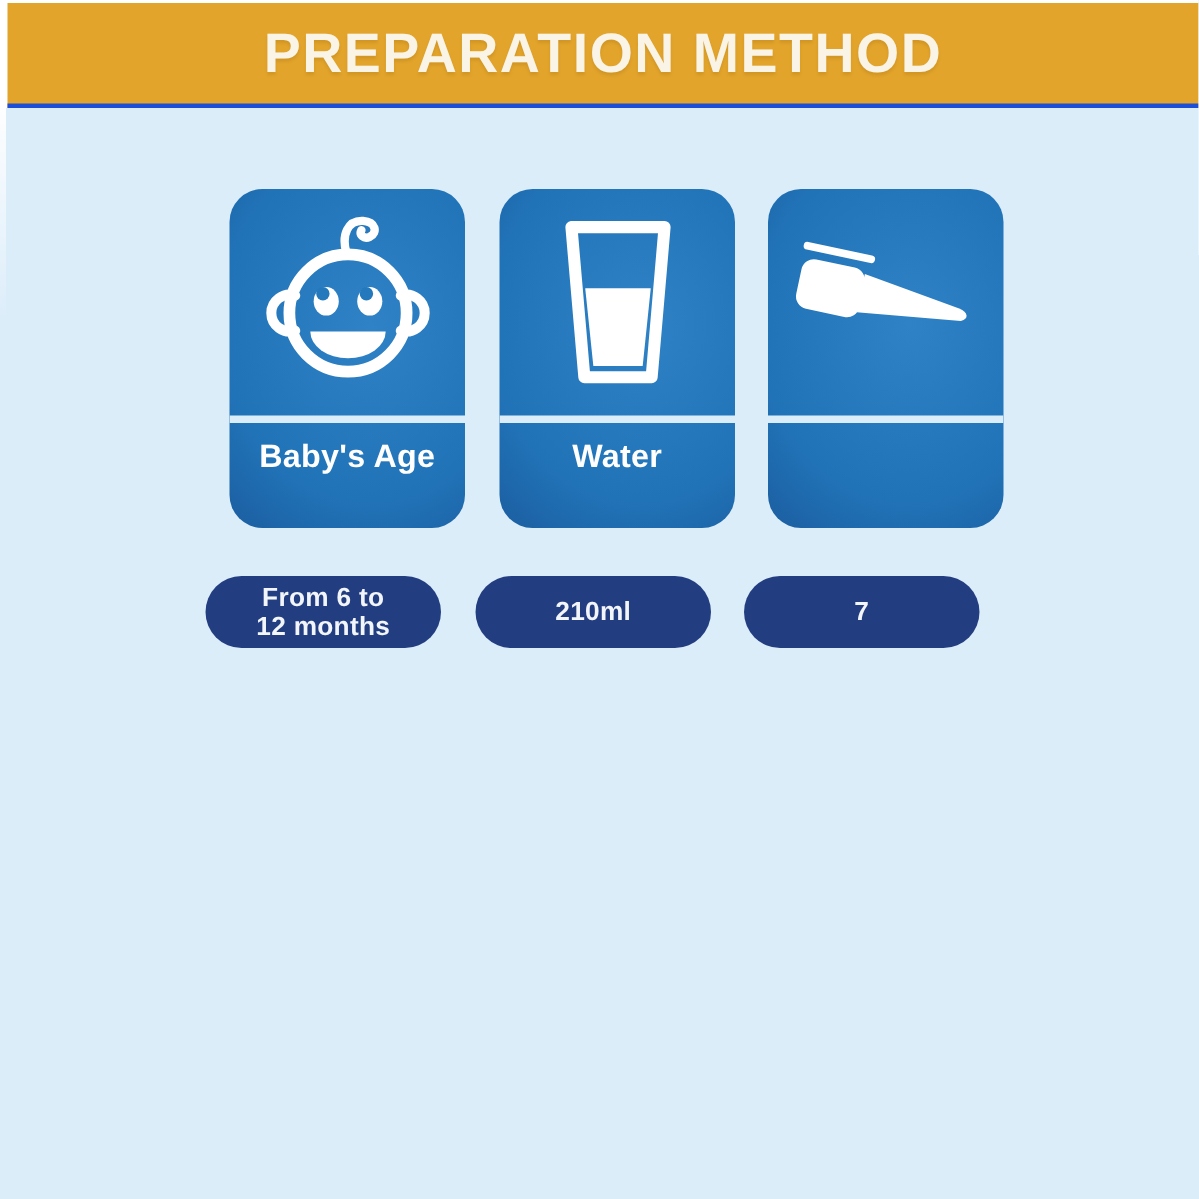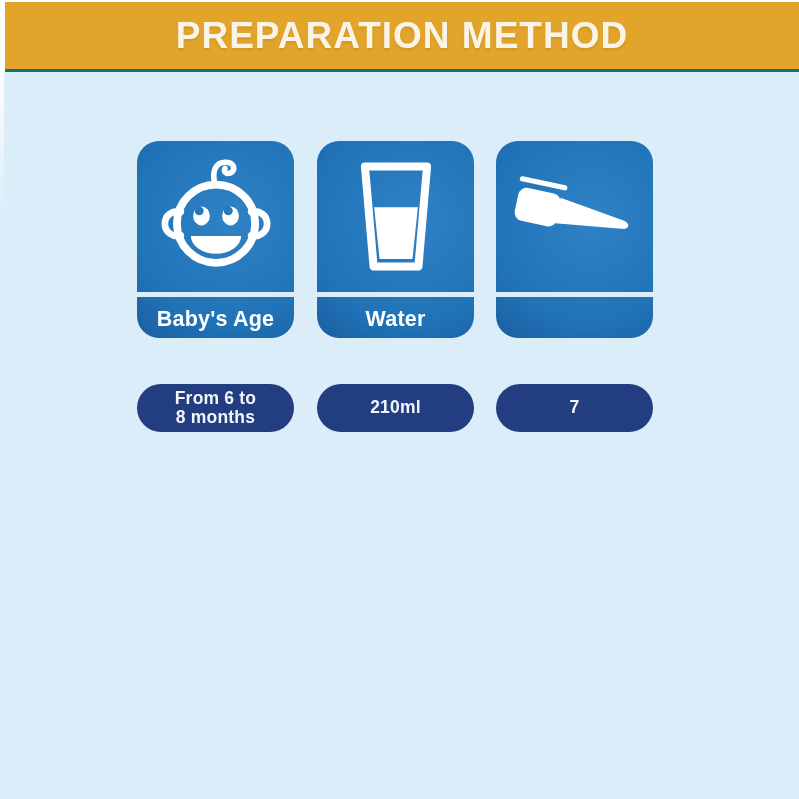--- a/index.html
+++ b/index.html
@@ -17,38 +17,39 @@
   }
   .left-strip {
     position:absolute;
     left:0; top:72px; width:4px; height:140px;
     background:linear-gradient(to bottom, rgba(255,255,255,0.95), rgba(255,255,255,0));
   }
   .header-bar {
     position:absolute;
     left:5px; top:2px; right:0; height:70px;
     background:#E2A42B;
-    border-bottom:3px solid #0f766e;
+    border-bottom:3px solid #1d4ed8;
     display:flex; align-items:center; justify-content:center;
   }
   .header-title {
     color:#FAF4E6;
     font-size:37px;
     font-weight:bold;
     letter-spacing:1px;
     text-shadow:0 2px 2px rgba(140,90,0,0.18);
     white-space:nowrap;
   }
   .card {
     position:absolute;
-    top:141px;
-    width:157px; height:197px;
+    top:126px;
+    width:157px; height:226px;
     border-radius:22px;
     background:radial-gradient(140% 115% at 60% 40%, #2F82C5 0%, #2173B8 45%, #123F7C 100%);
     overflow:hidden;
+    margin-left:16px;
   }
   .card.c1 { left:137px; }
   .card.c2 { left:317px;padding-left:48px; }
   .card.c3 { left:496px; }
   .icon-area {
     position:absolute;
     left:0; right:0; top:0; height:151px;
     display:flex; align-items:center; justify-content:center;
   }
   .card-divider {
@@ -144,21 +145,21 @@
 
         <path d="M57 31 L128 41 C 135 42.2 136.5 47 131 49.5 L57 59 Z" fill="#FFFFFF"></path>
       </g>
     </svg>
   </div>
   <div class="card-divider"></div>
 </div>
 
 <div class="pill p1">
   <span>From 6 to</span>
-  <span>8 months</span>
+  <span>12 months</span>
 </div>
 
 <div class="pill p2">
   <span>210ml</span>
 </div>
 
 <div class="pill p3">
   <span>7</span>
 </div>
 

